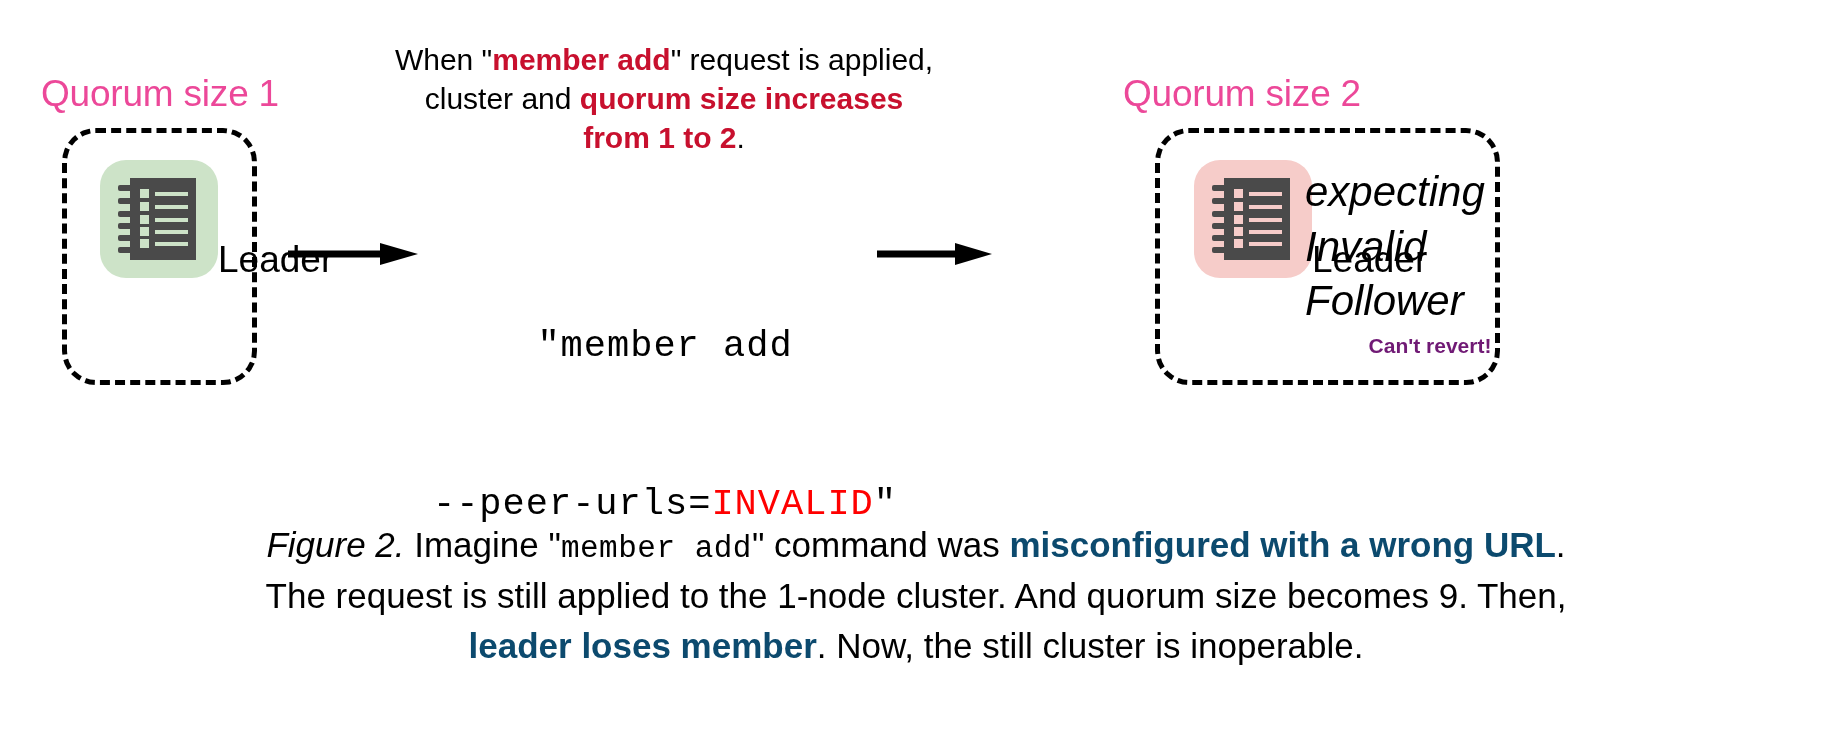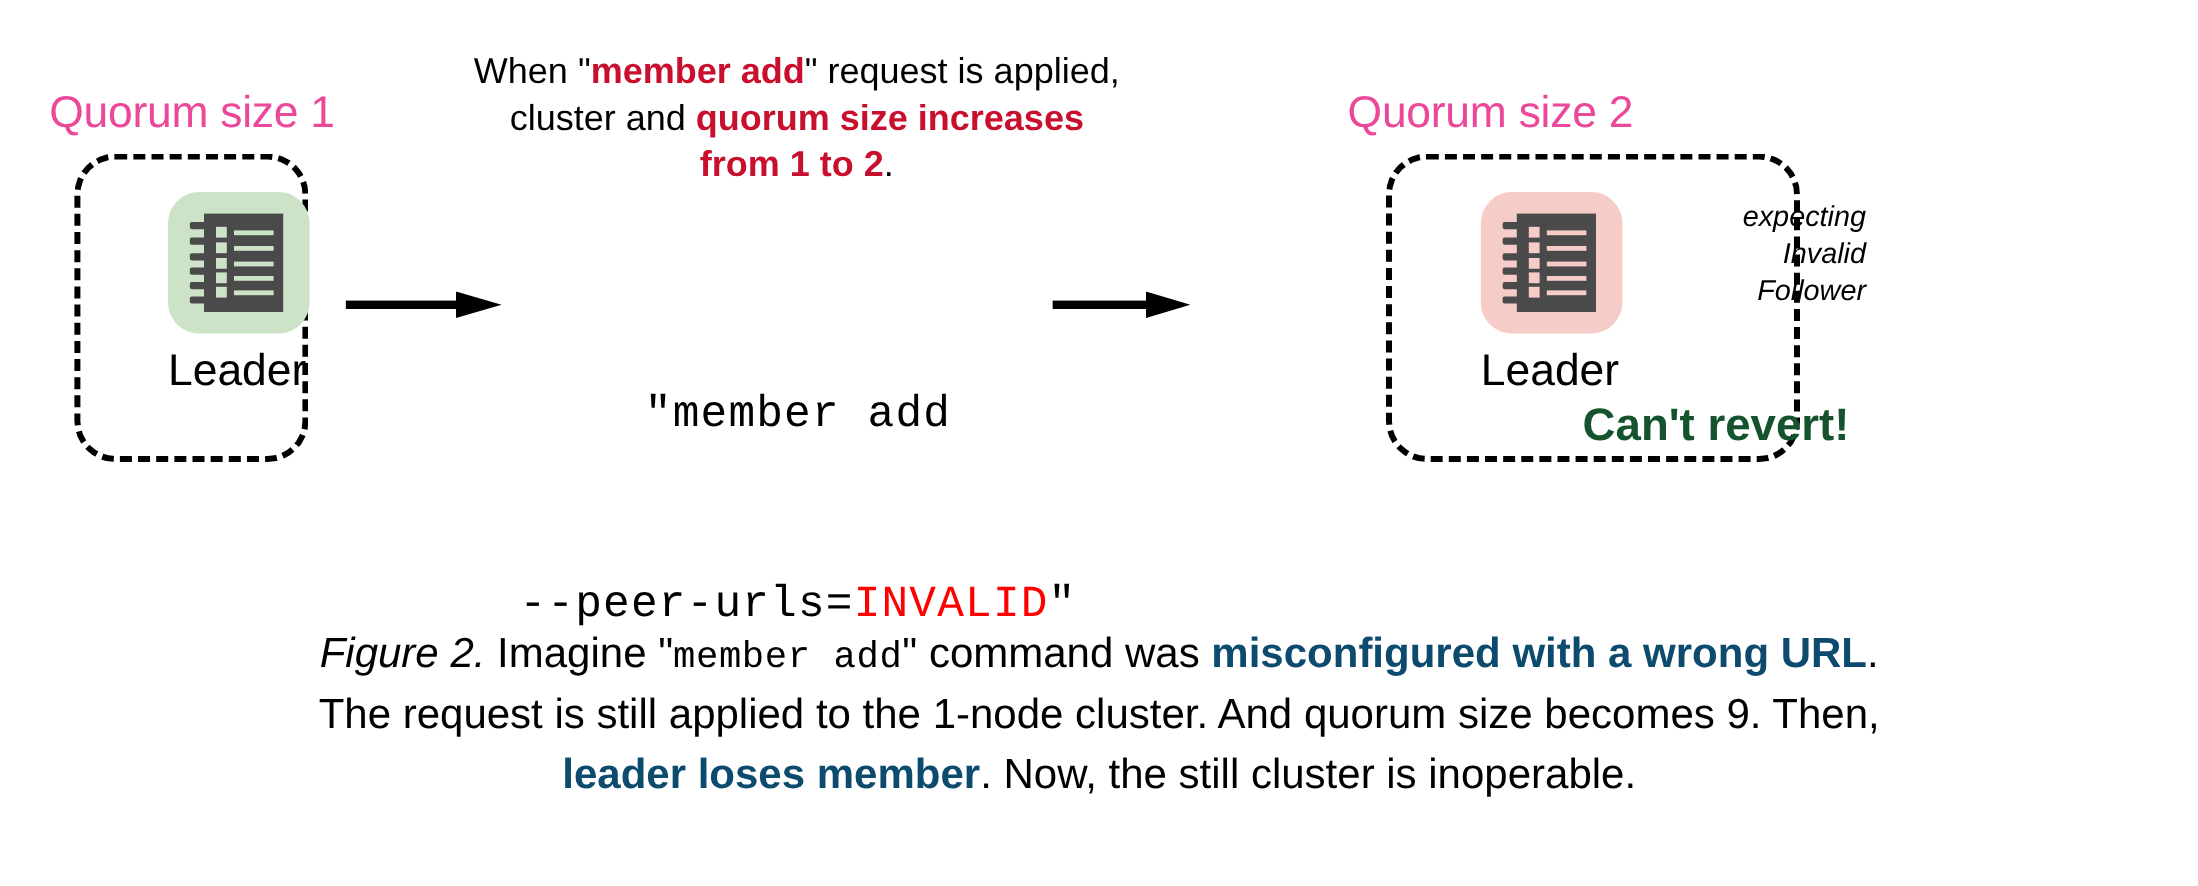--- a/index.html
+++ b/index.html
@@ -35,23 +35,22 @@
     position: absolute;
     border: 5px dashed #000000;
     border-radius: 34px;
     box-sizing: border-box;
     background: transparent;
   }
 
   .node {
     position: absolute;
     display: flex;
-    flex-direction: column;
-    align-items: flex-start;
-    margin-left: 40px;
+    flex-direction: row;
+    align-items: flex-end;
   }
 
   .node-icon {
     width: 118px;
     height: 118px;
     border-radius: 26px;
     position: relative;
     display: flex;
     align-items: center;
     justify-content: center;
@@ -111,32 +110,32 @@
     line-height: 1.42;
     letter-spacing: 1px;
     white-space: pre;
     color: #000;
   }
   .command .bad { color: #ff0000; }
 
   
   .side-text {
     position: absolute;
-    text-align: right;
+    text-align: left;
     font-style: italic;
-    font-size: 24px;
+    font-size: 42px;
     line-height: 1.30;
     white-space: nowrap;
   }
   .warn-text {
     position: absolute;
     text-align: center;
-    font-size: 38px;
+    font-size: 21px;
     font-weight: bold;
-    color: #14532d;
+    color: #701a75;
     white-space: nowrap;
   }
 
   
   .caption {
     position: absolute;
     left: 0;
     right: 0;
     text-align: center;
     font-size: 35px;

